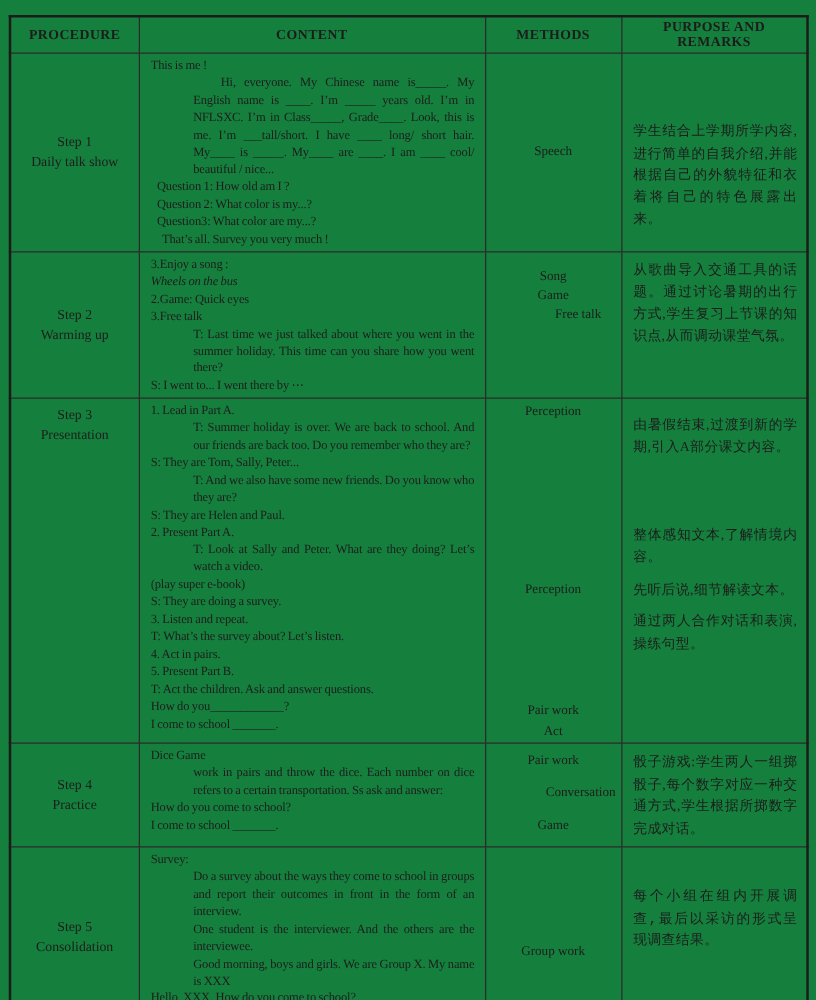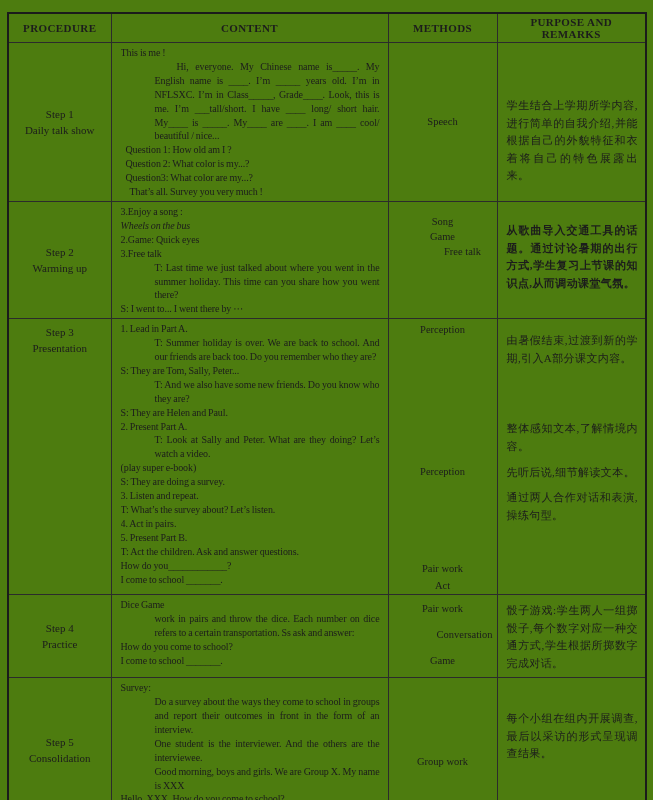--- a/index.html
+++ b/index.html
@@ -1,17 +1,17 @@
 <!DOCTYPE html>
 <html><head>
 <meta charset="utf-8">
 <style>
   html,body { margin:0; padding:0; background:#ffffff; }
   .sheet {
-    position:relative; width:653px; height:800px; background:#4d7c0f;
+    position:relative; width:653px; height:800px; background:#15803d;
     font-family:"Liberation Serif", serif; color:#1c1c1c; overflow:hidden;
   }
   table.plan {
     position:absolute; left:7px; top:12px; width:638px;
     border-collapse:collapse; table-layout:fixed;
     border:2px solid #1b1b1b;
   }
   td, th { border:1px solid #2b2b2b; vertical-align:top; padding:0; overflow:hidden; }
   th {
     height:24px; vertical-align:middle; text-align:center;
@@ -56,24 +56,24 @@
   .r3 td { height:77px; }
   .r4 td { height:130px; }
   .r5 td { height:31px; }
   
   .r1 .m0 { top:13px; } .r1 .m1 { top:28px; } .r1 .m2 { top:43px;margin-left:40px; }
   .r2 .m0 { top:4px; } .r2 .m1 { top:146px; } .r2 .m2 { top:243px; } .r2 .m3 { top:260px; }
   .r3 .m0 { top:7px; } .r3 .m1 { top:33px;padding-left:44px; } .r3 .m2 { top:59px; }
   .r4 .m0 { top:77px; }
   
   .r0 .p0 { top:54px; }
-  .r1 .p0 { top:20px;font-weight:bold; }
+  .r1 .p0 { top:6px; }
   .r2 .p0 { top:13px; } .r2 .p1 { top:101px; } .r2 .p2 { top:145px; } .r2 .p3 { top:170px; }
   .r3 .p0 { top:7px; }
-  .r4 .p0 { top:32px; }
+  .r4 .p0 { top:32px;font-family:Liberation Mono, monospace; }
 </style>
 </head>
 <body>
 
 <div class="sheet">
   <table class="plan">
     <colgroup>
       <col style="width:103px">
         <col style="width:277px">
         <col style="width:109px">

